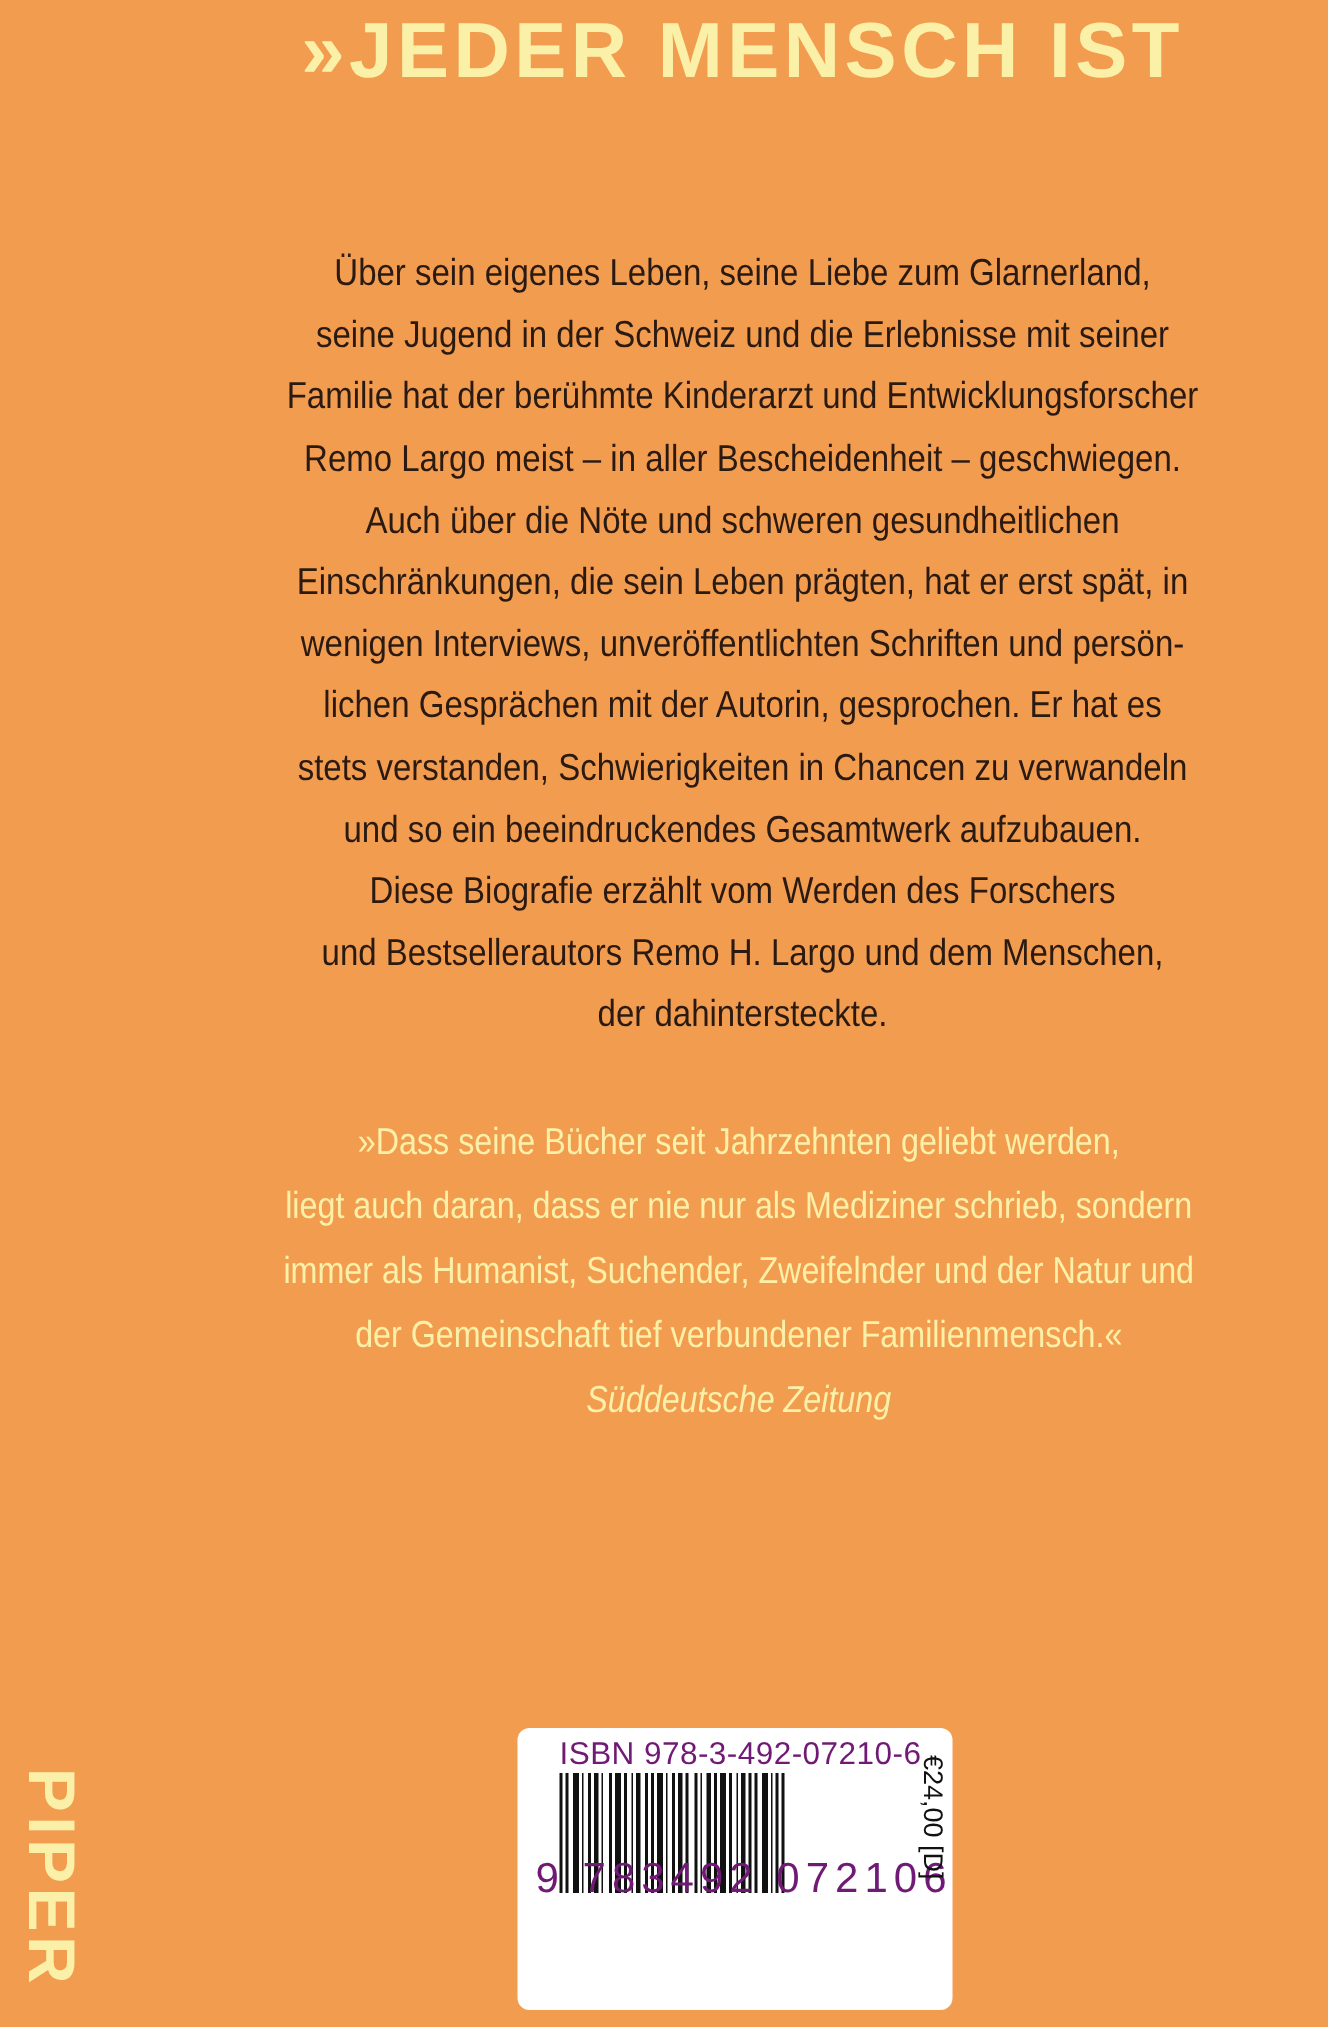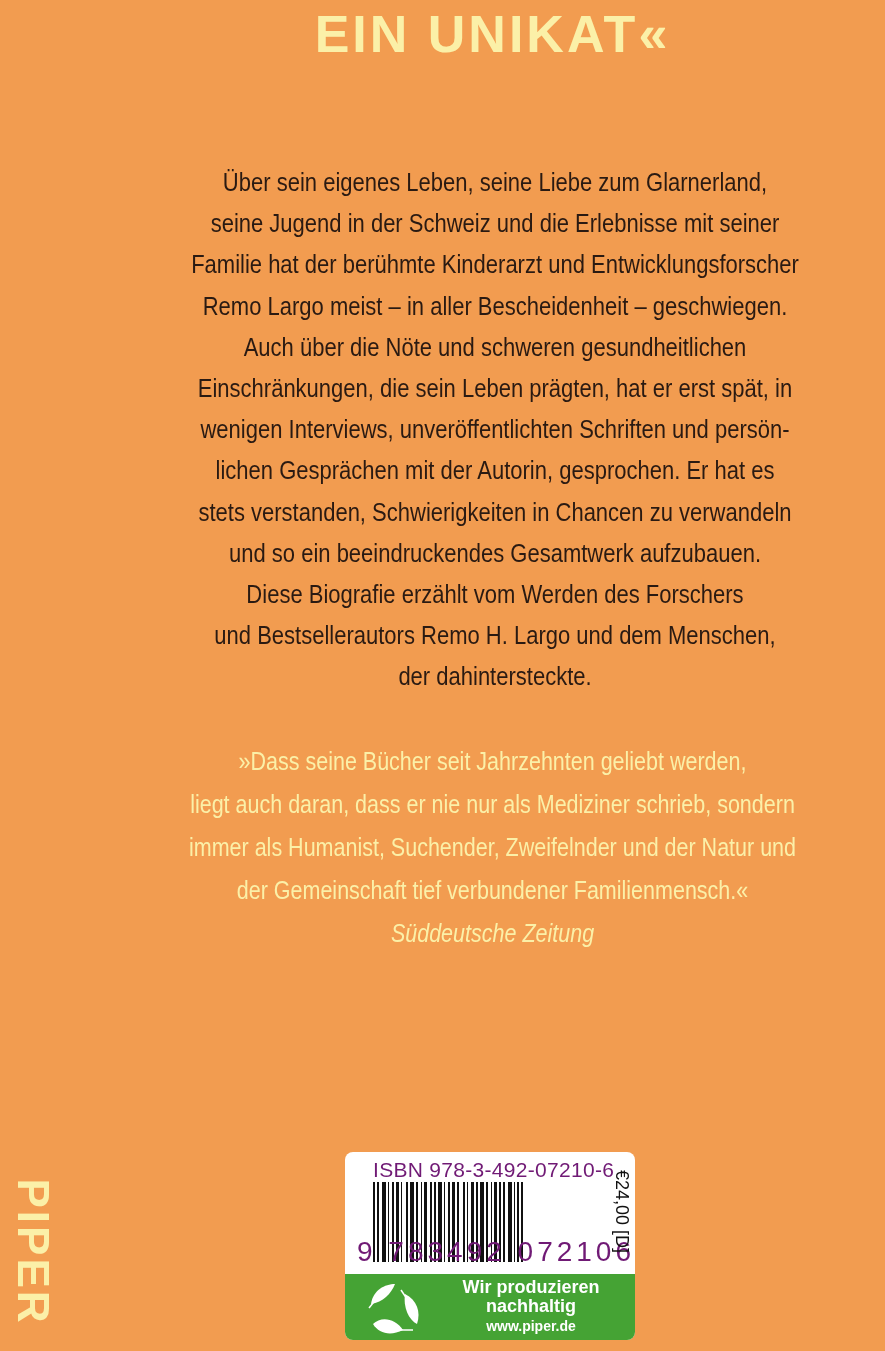--- a/index.html
+++ b/index.html
@@ -79,21 +79,21 @@
     position: absolute; left: 96px; top: 4px; width: 180px;
     text-align: center; color: #fff; font-weight: bold;
   }
   .green-text .t1, .green-text .t2 { display:block; font-size: 18px; line-height: 19px; }
   .green-text .t3 { display:block; font-size: 14px; line-height: 20px; }
 </style>
 </head>
 <body>
 
 <div class="headline">
-  <span class="l2">EIN UNIKAT«</span>
+  <span class="l1">»JEDER MENSCH IST</span>
 </div>
 
 <div class="blurb">
   <span>Über sein eigenes Leben, seine Liebe zum Glarnerland,</span>
   <span>seine Jugend in der Schweiz und die Erlebnisse mit seiner</span>
   <span>Familie hat der berühmte Kinderarzt und Entwicklungsforscher</span>
   <span>Remo Largo meist – in aller Bescheidenheit – geschwiegen.</span>
   <span>Auch über die Nöte und schweren gesundheitlichen</span>
   <span>Einschränkungen, die sein Leben prägten, hat er erst spät, in</span>
   <span>wenigen Interviews, unveröffentlichten Schriften und persön-</span>
@@ -181,28 +181,13 @@
       <i style="width:4px"></i>
       <b></b>
       <i style="width:1px"></i>
       <b style="width:2px"></b>
       <i style="width:2px"></i>
       <b></b>
       <i style="width:2px"></i>
   </div>
   <div class="barcode-digits">9 783492 072106</div>
   <div class="price">€24,00 [D]</div>
-  <div class="green-band">
-    <svg class="recycle-icon" viewBox="0 0 62 58">
-      <path d="M6 24 C8 10 20 4 30 4 C26 14 18 22 6 24 Z" fill="#fff"></path>
-      <path d="M4 28 L12 18" stroke="#fff" stroke-width="1.5"></path>
-      <path d="M40 14 C52 20 56 32 52 44 C44 40 38 28 40 14 Z" fill="#fff"></path>
-      <path d="M36 10 L44 22" stroke="#fff" stroke-width="1.5"></path>
-      <path d="M8 44 C16 36 30 38 38 50 C26 56 14 54 8 44 Z" fill="#fff"></path>
-      <path d="M36 50 L48 50" stroke="#fff" stroke-width="1.5"></path>
-    </svg>
-    <div class="green-text">
-      <span class="t1">Wir produzieren</span>
-      <span class="t2">nachhaltig</span>
-      <span class="t3">www.piper.de</span>
-    </div>
-  </div>
 </div>
 
 </body></html>

